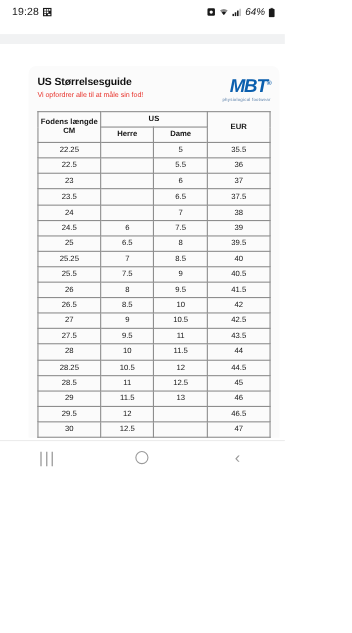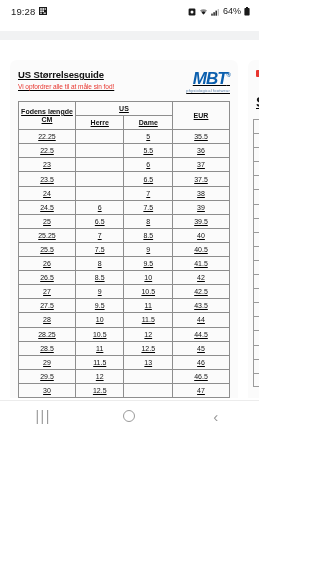--- a/index.html
+++ b/index.html
@@ -14,21 +14,21 @@
 
   
   .statusbar {
     height: 22px; width: 100%;
     display: flex; align-items: center; justify-content: space-between;
     padding: 0 9px 0 11px;
     background: #ffffff;
   }
   .status-clock { font-size: 9.5px; color: #1a1a1a; letter-spacing: .1px; }
   .status-left { display: flex; align-items: center; gap: 4px; }
-  .status-right { display: flex; align-items: flex-end; gap: 3px; }
+  .status-right { display: flex; align-items: center; gap: 3px; font-style: italic; }
   .sb-ico { display: inline-flex; align-items: center; }
   .status-batt-text { font-size: 9px; color: #1a1a1a; }
 
   
   .share-wrap {
     height: 48px; padding: 1px 8px 0 0;
     display: flex; align-items: center;
   }
   .share-pill {
     width: 243px; height: 42px;
@@ -36,21 +36,21 @@
     border-radius: 0 21px 21px 0;
     display: flex; align-items: center; justify-content: center;
     gap: 9px;
   }
   .share-label { font-size: 22px; color: #141414; letter-spacing: .2px; }
 
   
   .content { position: relative; width: 100%; height: 474px; background: #ffffff; }
   .gray-band { position: absolute; top: 9px; left: 0; width: 100%; height: 9px; background: #f1f2f3; }
 
-  .card-rail { position: absolute; top: 38px; left: 0; width: 100%; display: flex; gap: 9px; text-decoration: underline; }
+  .card-rail { position: absolute; top: 38px; left: 16px; width: 100%; display: flex; gap: 9px; }
 
   .card {
     flex: 0 0 auto;
     width: 228px; margin-left: 10px;
     background: #fbfbfb;
     border-radius: 7px 7px 0 0;
     padding: 9px 8px 0 8px;
   }
   .card-next {
     flex: 0 0 auto; width: 34px; margin-left: 1px;

